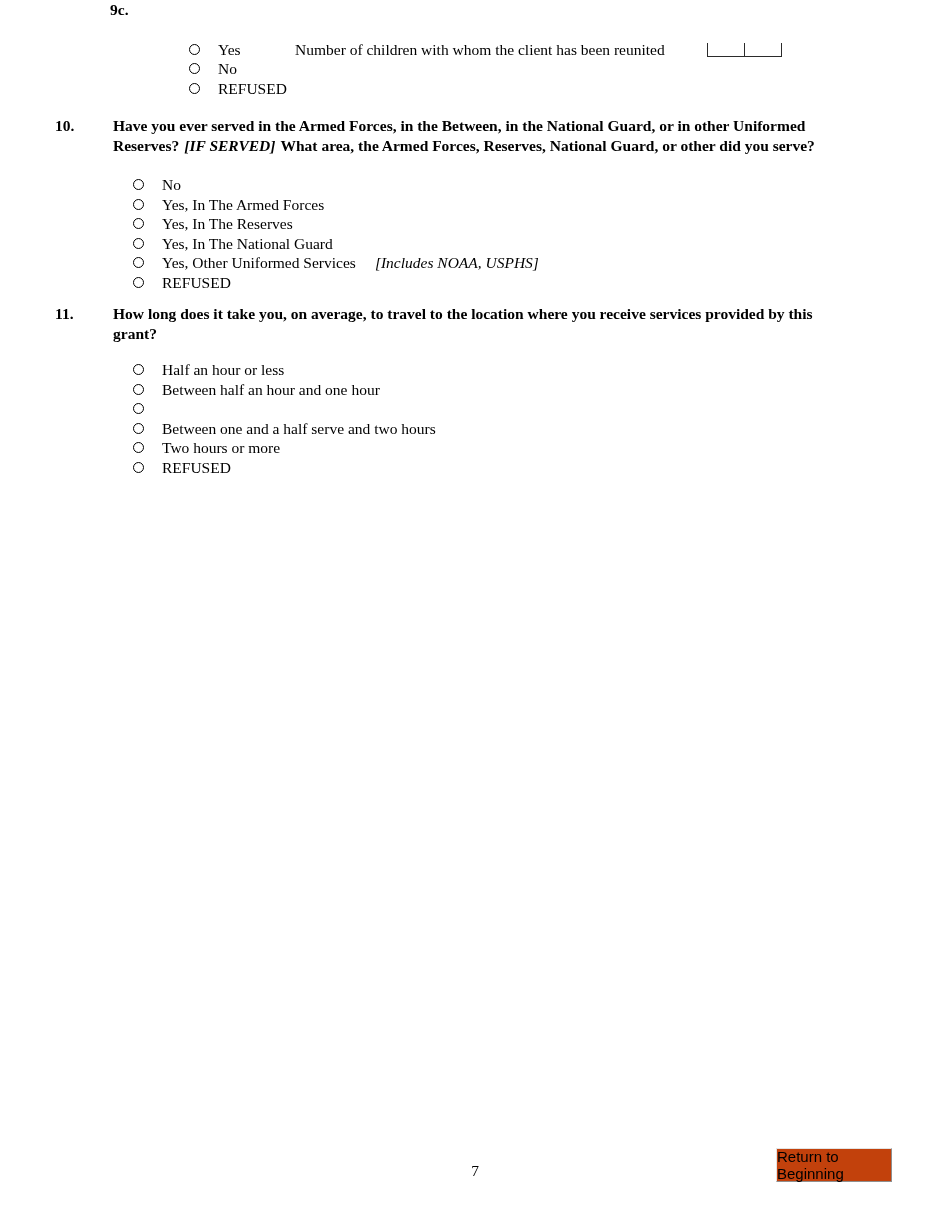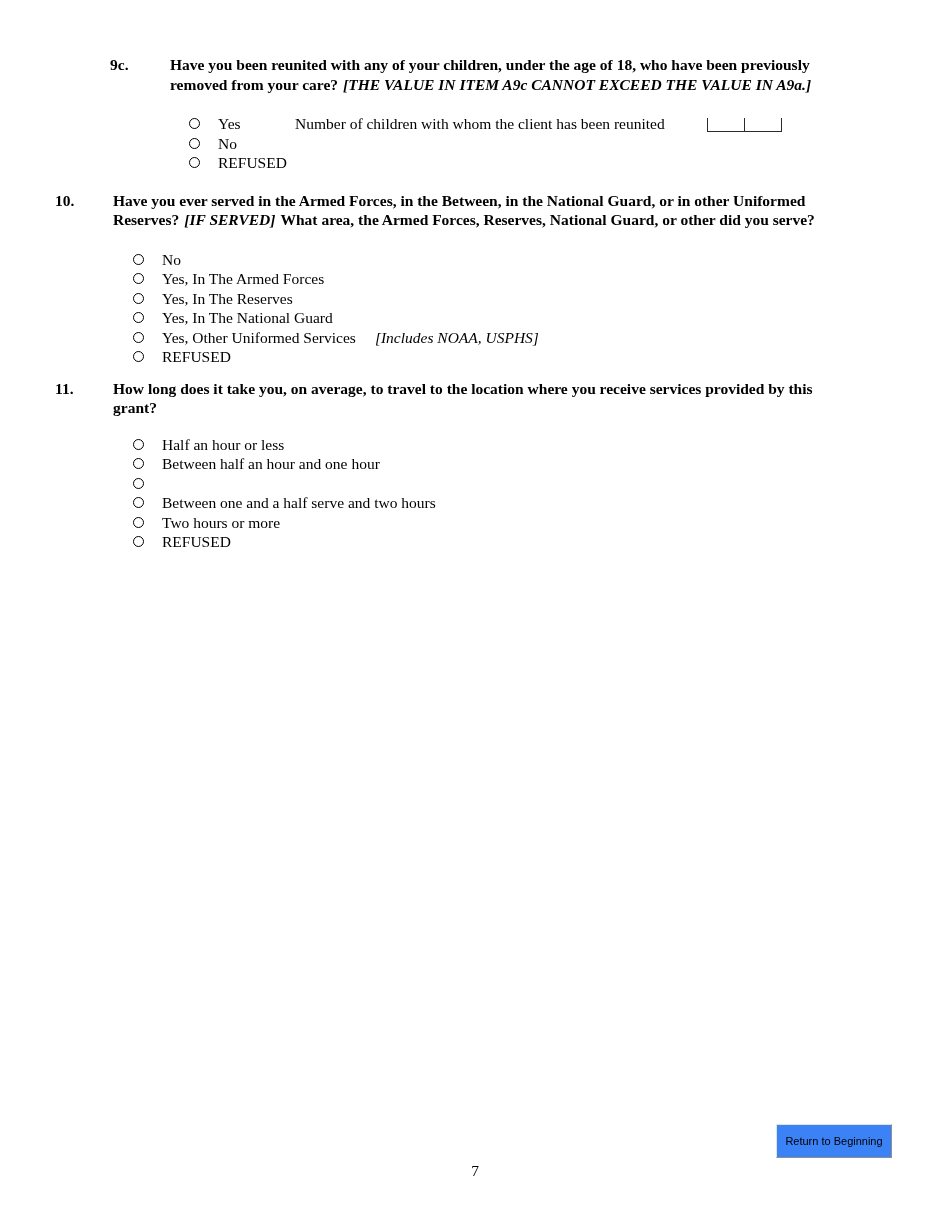--- a/index.html
+++ b/index.html
@@ -1,20 +1,20 @@
 <!DOCTYPE html>
 <html><head>
 <meta charset="utf-8">
 <style>
   html,body{margin:0;padding:0;}
   body{
     width:950px;height:1230px;background:#ffffff;position:relative;overflow:hidden;
     font-family:"Liberation Serif", serif;font-size:15.5px;color:#000;
   }
-  .content{padding-top:55px;line-height:19.5px;}
+  .content{line-height:19.5px;}
   .q-para{display:flex;white-space:nowrap;font-weight:bold;}
   .q-para .q-num{flex:0 0 auto;}
   .q9c-para{margin-left:110px;}
   .q9c-para .q-num{width:60px;}
   .q-main{margin-left:55px;}
   .q-main .q-num{width:58px;}
   .q-lines{flex:0 0 auto;}
   .instr{font-style:italic;margin-left:5px;}
   .rest{margin-left:5px;}
   .opts{margin-top:20px;}
@@ -26,38 +26,34 @@
   .yes-label{display:inline-block;width:77px;}
   .note{display:inline-block;width:412px;}
   .opt-note{font-style:italic;margin-left:19px;}
   .entry{display:inline-flex;align-items:flex-end;height:14px;transform:translateY(1px);}
   .entry-cell{width:36px;height:13px;border-left:1px solid #2b2b2b;border-bottom:1px solid #2b2b2b;}
   .entry-cell.last{border-right:1px solid #2b2b2b;}
   .q10-block{margin-top:18px;}
   .q11-block{margin-top:12px;}
   .page-num{position:absolute;top:1161px;left:0;width:100%;text-align:center;line-height:19.5px;}
   .return-btn{
-    position:absolute;left:776px;top:1124px;width:116px;height:34px;
-    background:#3b82f6;border-top:1px solid #e3e3e3;border-left:1px solid #e3e3e3;
+    position:absolute;left:776px;top:1148px;width:116px;height:34px;
+    background:#c2410c;border-top:1px solid #e3e3e3;border-left:1px solid #e3e3e3;
     border-bottom:1px solid #8f8f8f;border-right:1px solid #8f8f8f;
-    font-family:"Liberation Sans", sans-serif;font-size:11px;color:#000;
+    font-family:"Liberation Sans", sans-serif;font-size:15px;color:#000;
     display:flex;align-items:center;justify-content:center;cursor:pointer;box-sizing:border-box;
   }
 </style>
 </head>
 <body>
 
 <div class="content">
 
   <div class="q-para q9c-para">
     <span class="q-num">9c.</span>
-    <div class="q-lines">
-      <div>Have you been reunited with any of your children, under the age of 18, who have been previously</div>
-      <div><span>removed from your care?</span><span class="instr">[THE VALUE IN ITEM A9c CANNOT EXCEED THE VALUE IN A9a.]</span></div>
-    </div>
   </div>
 
   <div class="opts">
     <div class="opt-row opt-indent-a">
       <span class="radio"></span>
       <span class="yes-label">Yes</span>
       <span class="note">Number of children with whom the client has been reunited</span>
       <span class="entry">
           <span class="entry-cell"></span>
           <span class="entry-cell last"></span>

